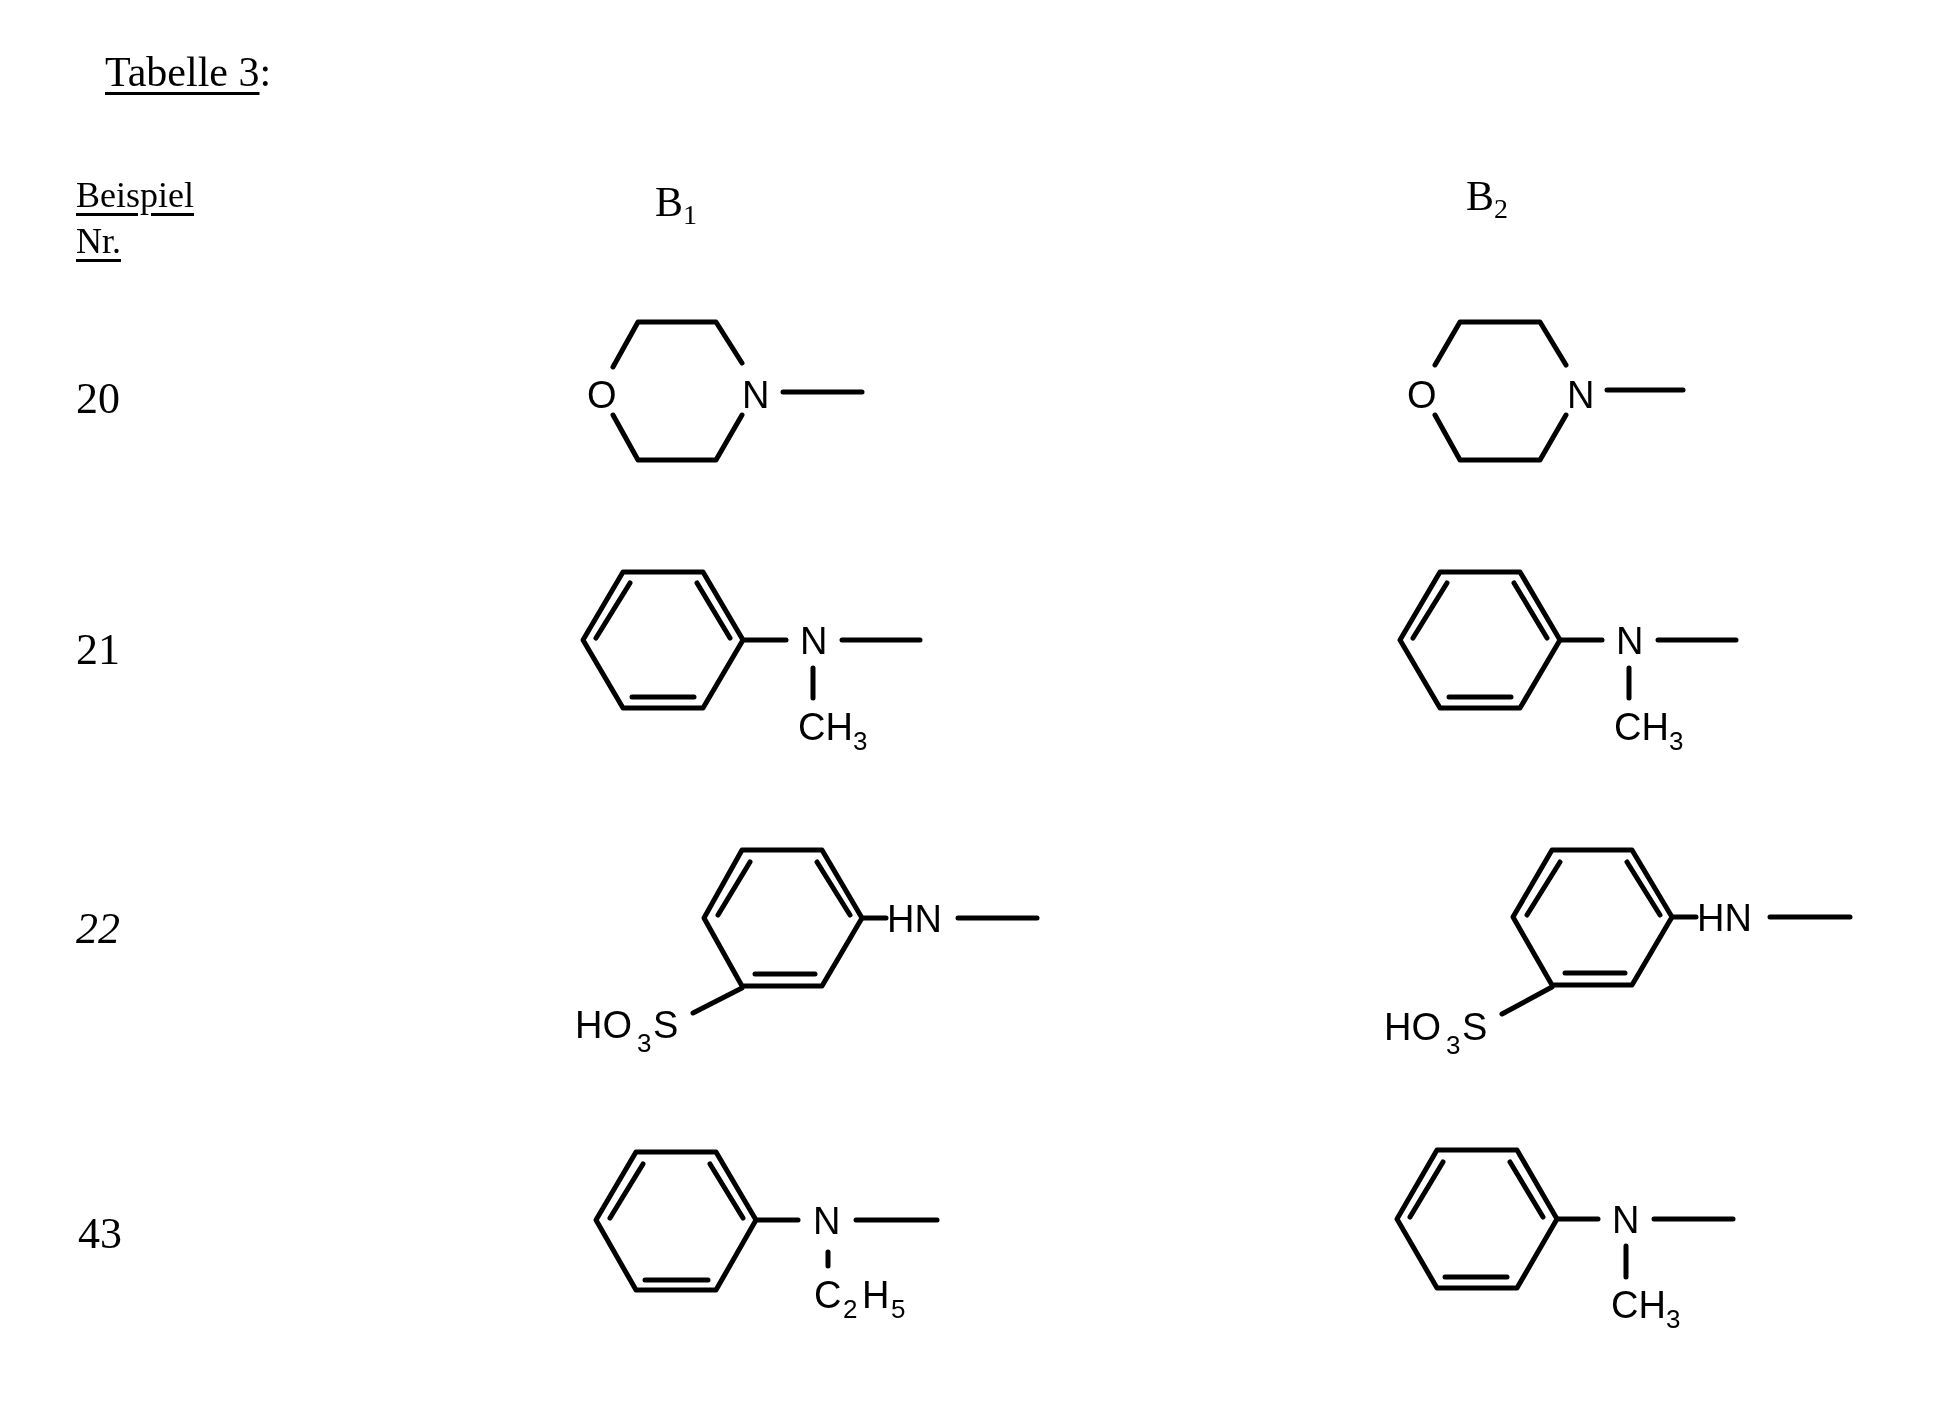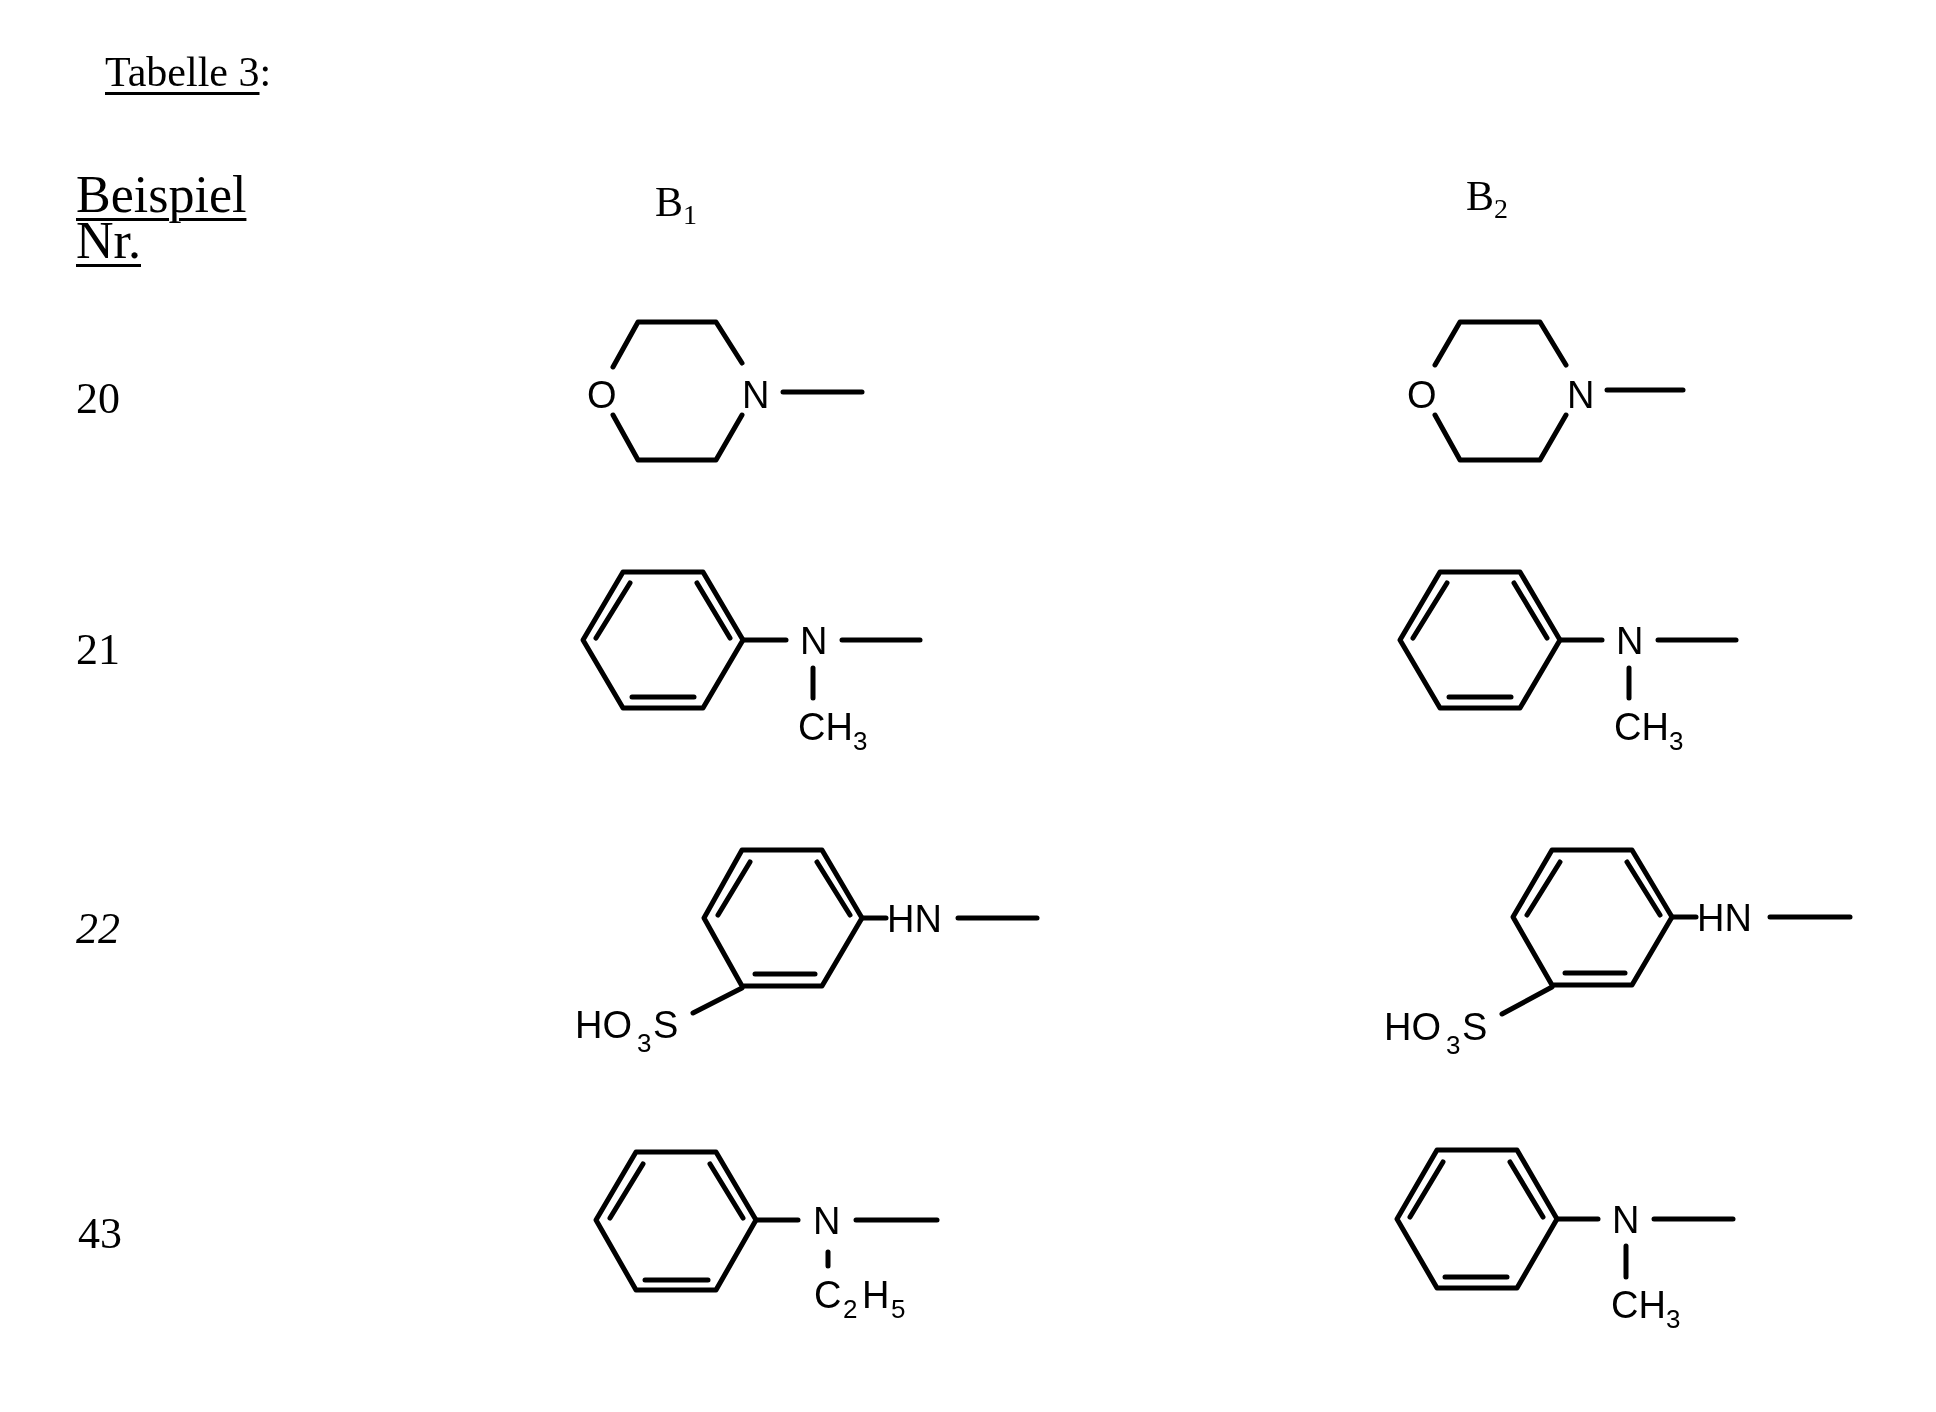--- a/index.html
+++ b/index.html
@@ -1,21 +1,21 @@
 <!DOCTYPE html>
 <html><head>
 <meta charset="utf-8">
 <style>
   html, body { margin:0; padding:0; background:#ffffff; }
   body { width:1936px; height:1412px; position:relative; overflow:hidden; color:#000; }
   .serif { font-family:"Liberation Serif","DejaVu Serif",serif; }
   .abs { position:absolute; white-space:nowrap; }
   .title { left:75px; top:48px; font-size:42px;margin-left:30px; }
   .title .u { text-decoration:underline; text-underline-offset:6px; text-decoration-thickness:3px; }
-  .hdr { font-size:52px; line-height:46px; text-decoration:underline; text-underline-offset:6px; text-decoration-thickness:3px; }
+  .hdr { font-size:36px; line-height:46px; text-decoration:underline; text-underline-offset:6px; text-decoration-thickness:3px; }
   .colhdr { font-size:42px; }
   .colhdr sub { font-size:28px; vertical-align:-8px; }
   .rowlbl { font-size:44px; }
   svg.chem { position:absolute; left:0; top:0; }
   svg.chem text { font-family:"Liberation Sans","DejaVu Sans",sans-serif; font-size:38px; fill:#000; }
   svg.chem .sub { font-size:26px; }
   svg.chem line, svg.chem polyline, svg.chem polygon { stroke:#000; stroke-width:5; fill:none; stroke-linecap:round; stroke-linejoin:round; }
 </style>
 </head>
 <body>

